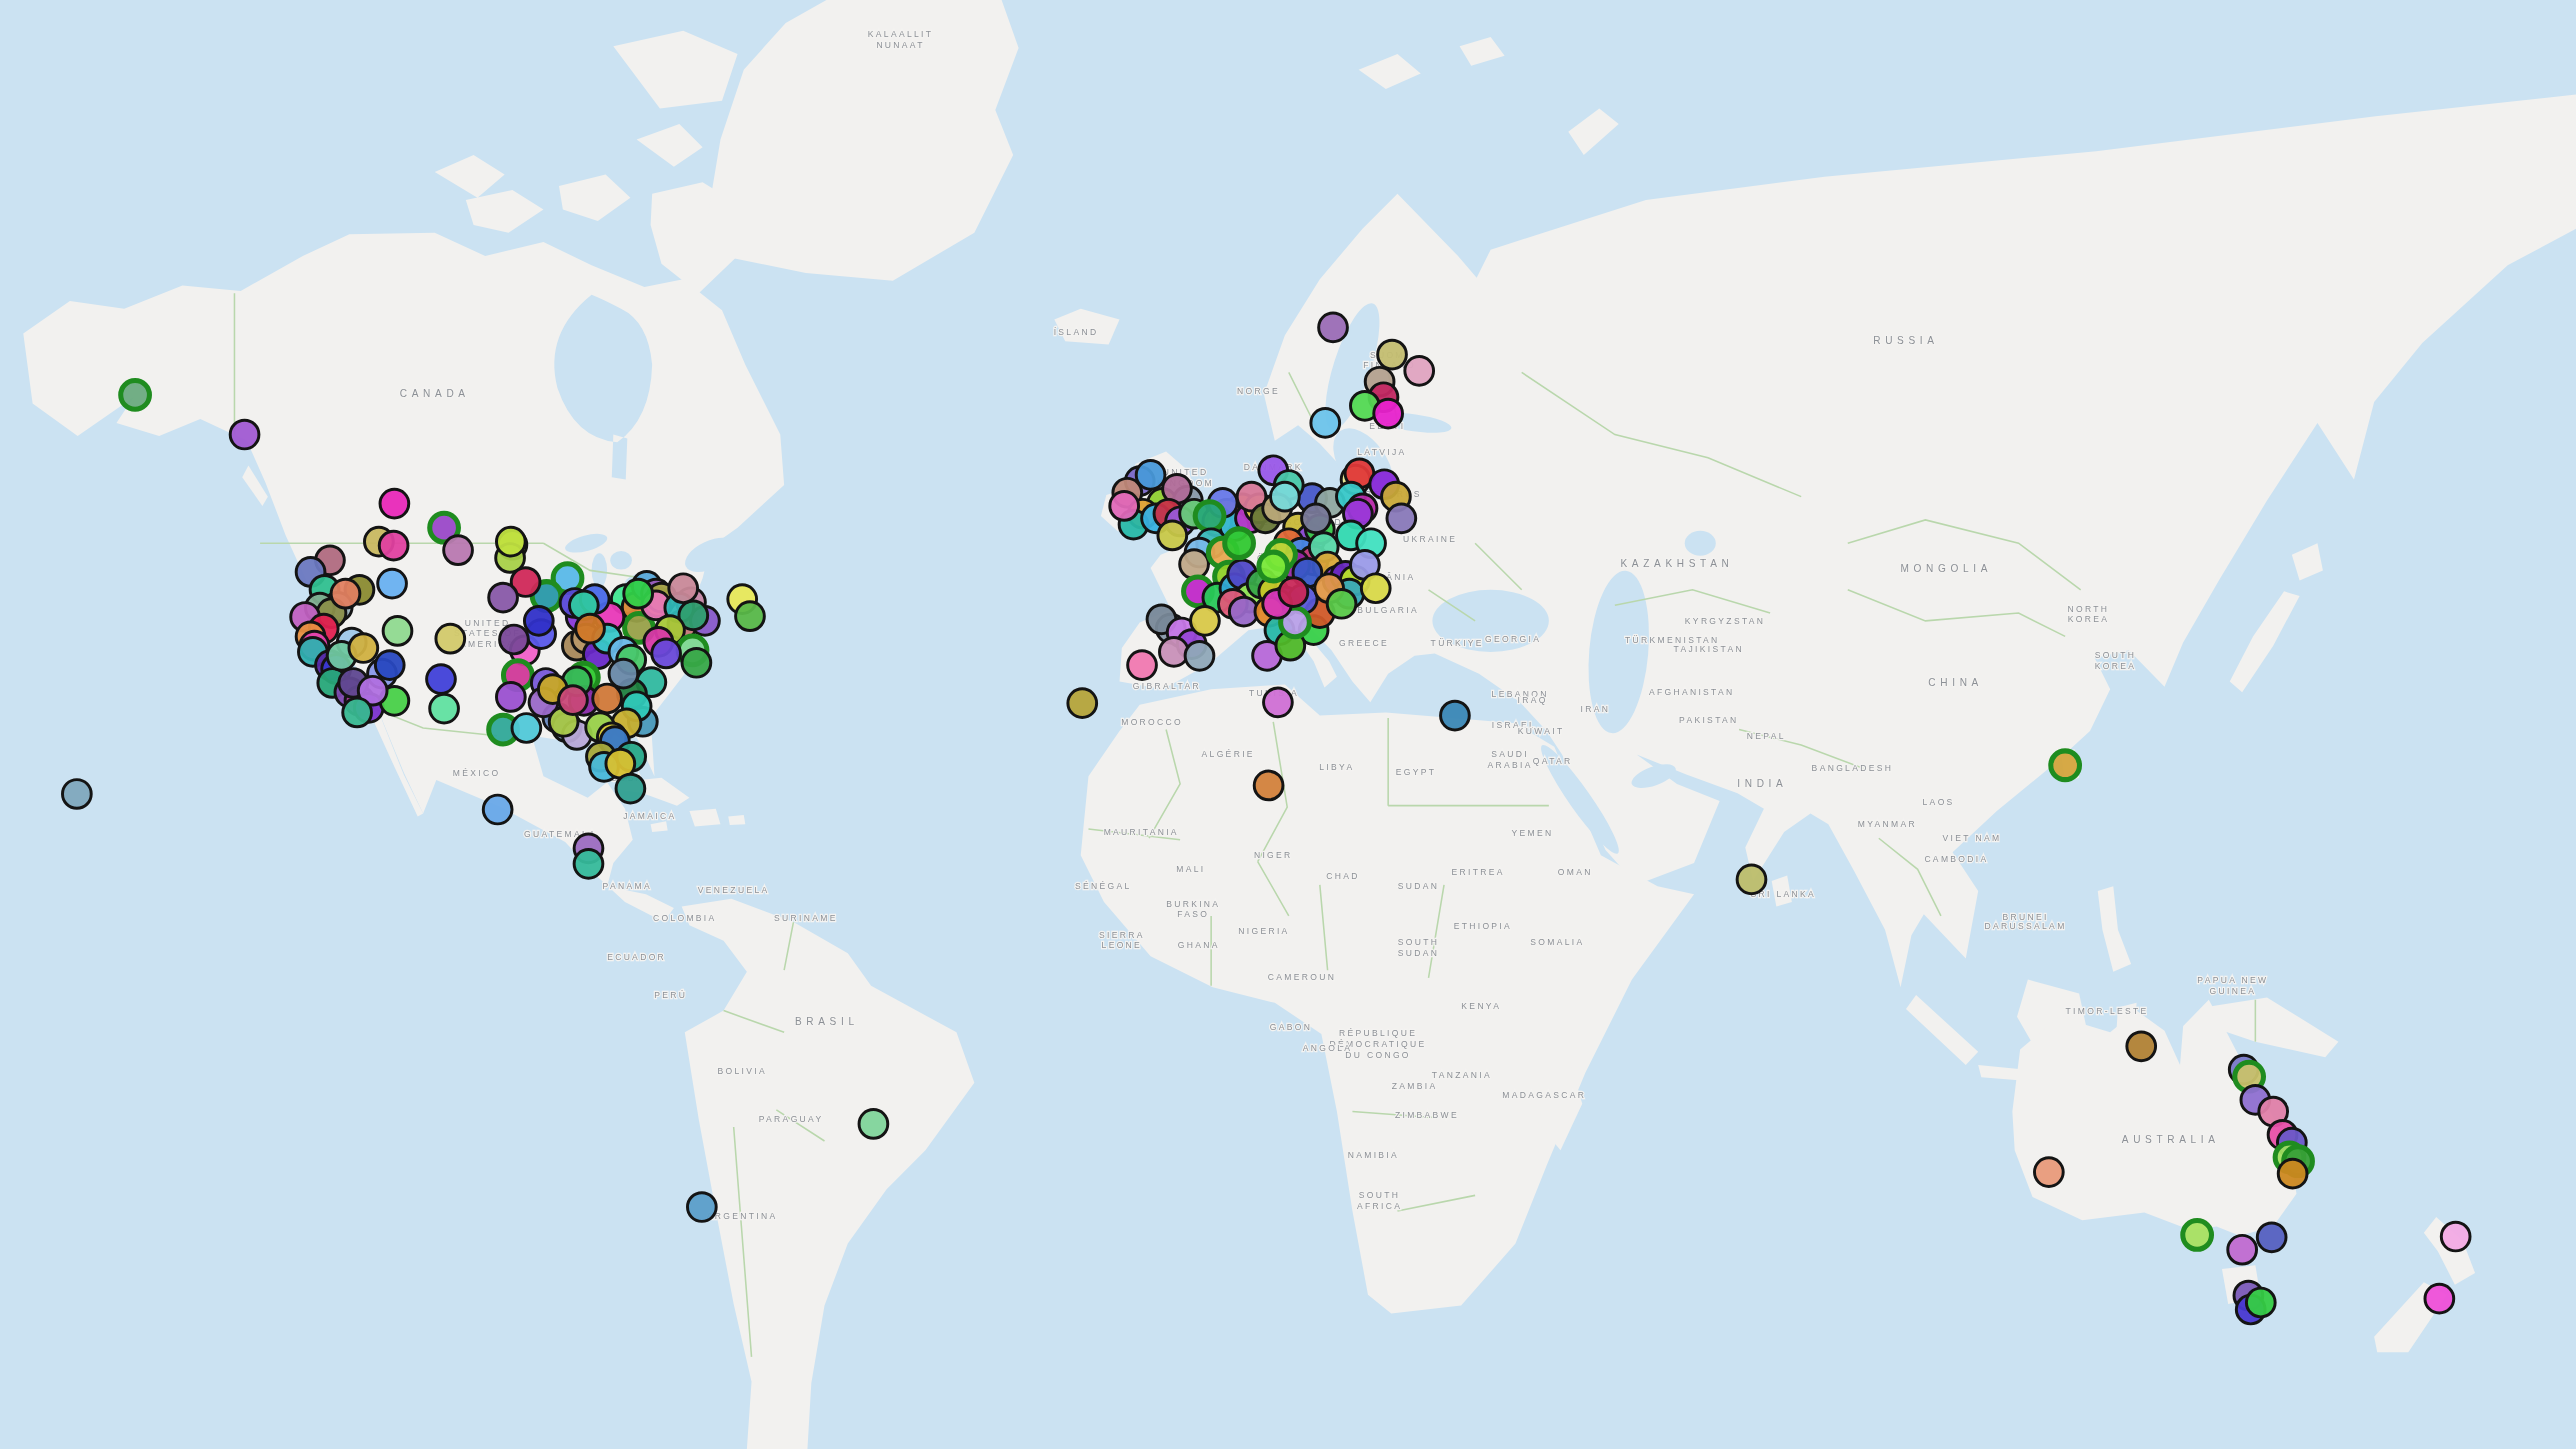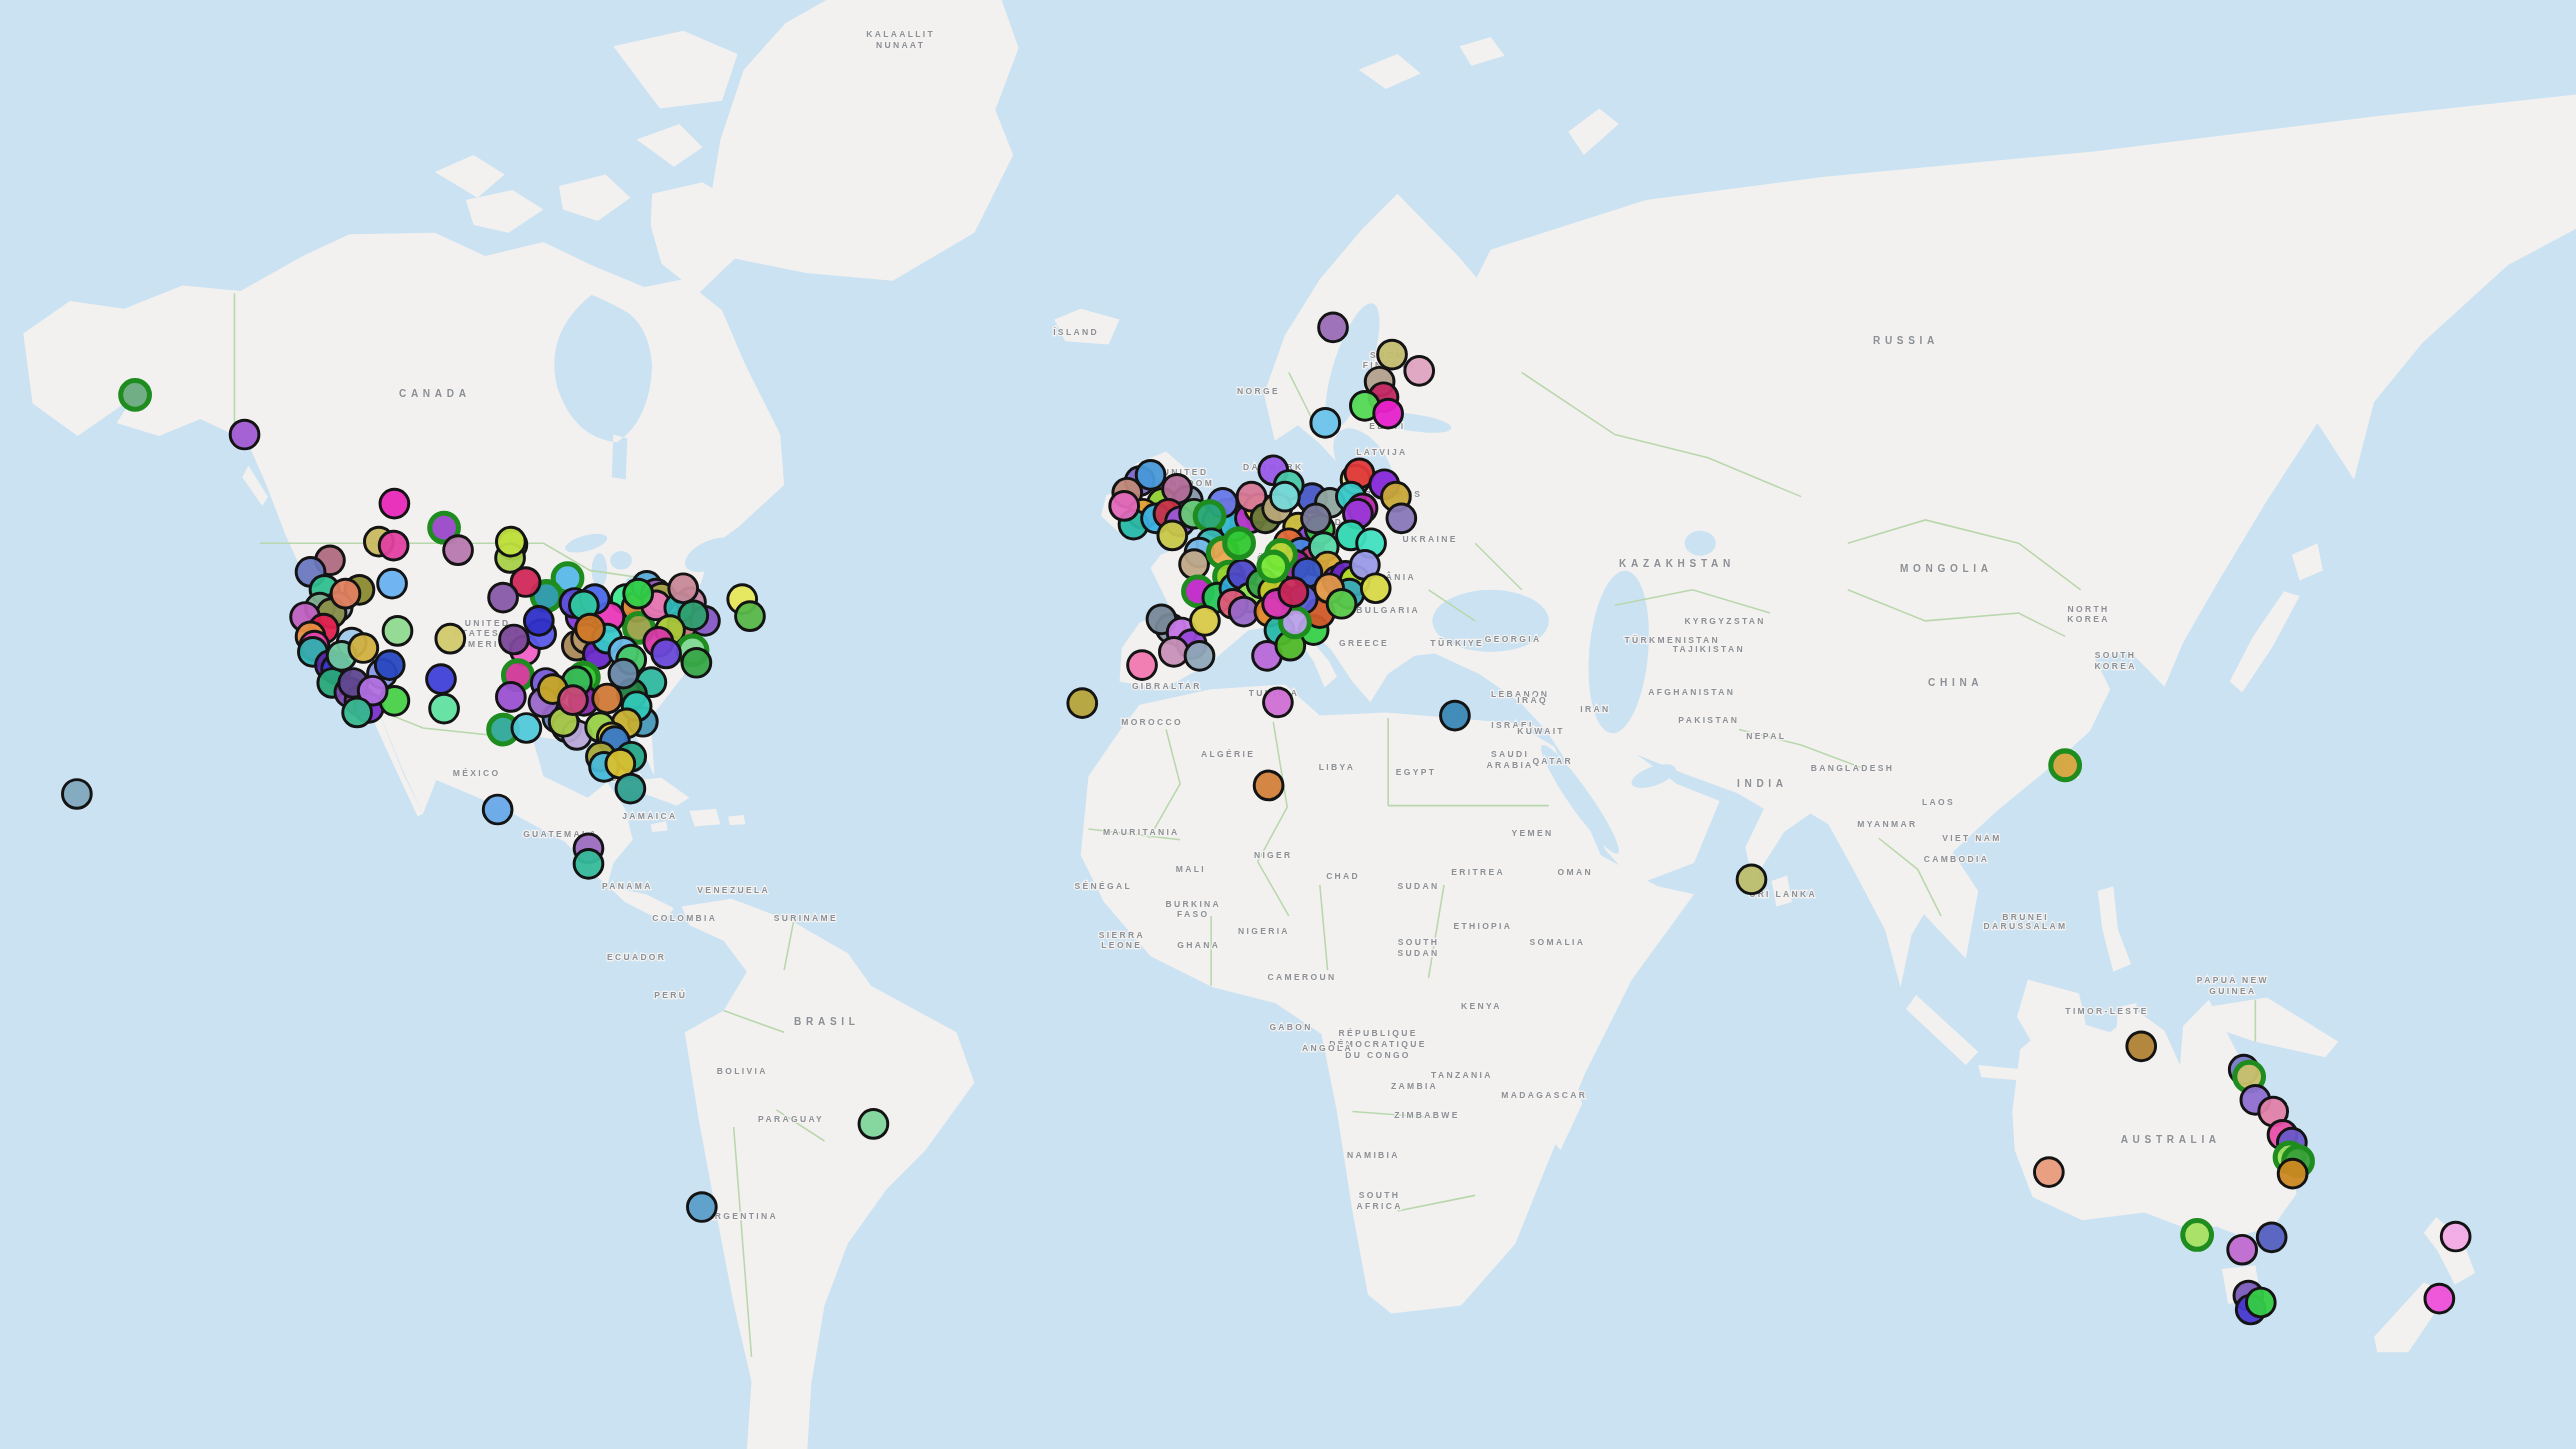--- a/index.html
+++ b/index.html
@@ -1,17 +1,17 @@
 <!DOCTYPE html>
 <html style="font-size:12.4px"><head>
 <meta charset="utf-8">
 <title>World map with markers</title>
 <style>
   html,body{margin:0;padding:0;background:#cbe2f2;}
-  .map-wrap{position:relative;width:100vw;height:56.27vw;max-height:100vh;overflow:hidden;font-weight:bold;}
+  .map-wrap{position:relative;width:100vw;height:56.27vw;max-height:100vh;overflow:hidden;}
   svg{display:block;width:100%;height:100%;}
   .land{fill:#f2f1ef;stroke:none;}
   .border{fill:none;stroke:#b9d7ac;stroke-width:2;}
   .water{fill:#cbe2f2;stroke:none;}
   .maplabel{font-family:"Liberation Sans",sans-serif;font-size:11px;letter-spacing:3px;
             fill:#8c9096;stroke:#f4f3f1;stroke-width:3px;paint-order:stroke;text-anchor:middle;}
   .maplabel.big{font-size:13px;letter-spacing:6px;}
   .marker{fill-opacity:.95;}
 </style>
 </head>

